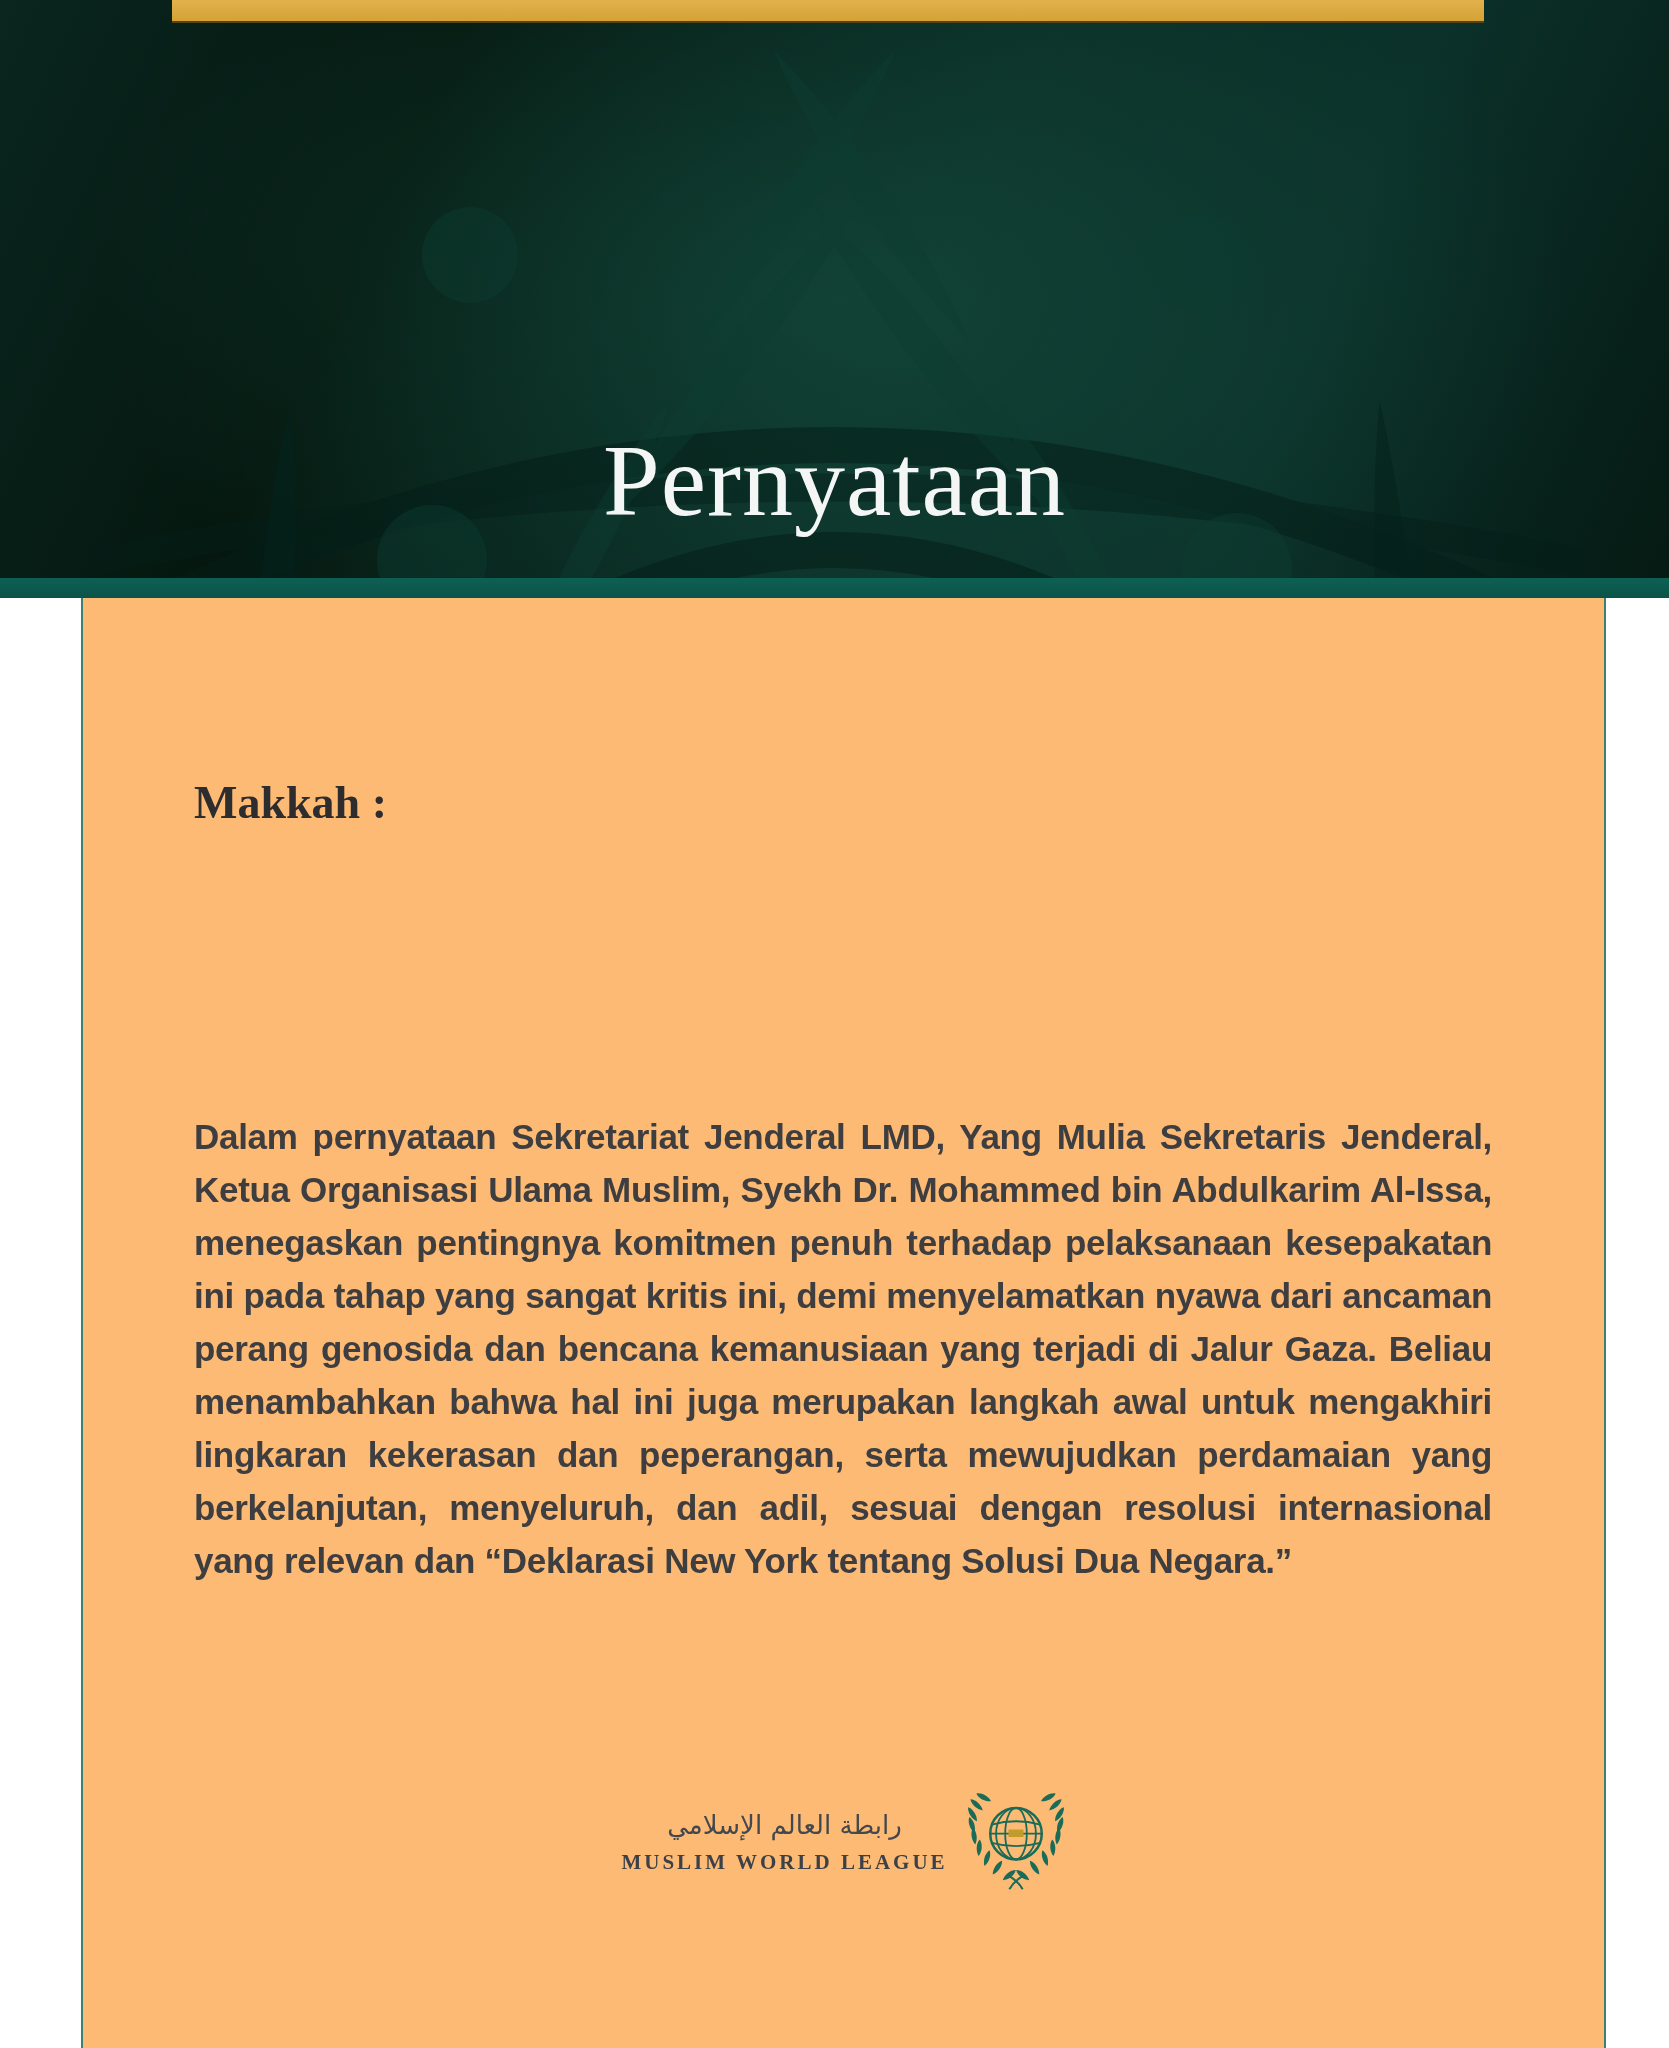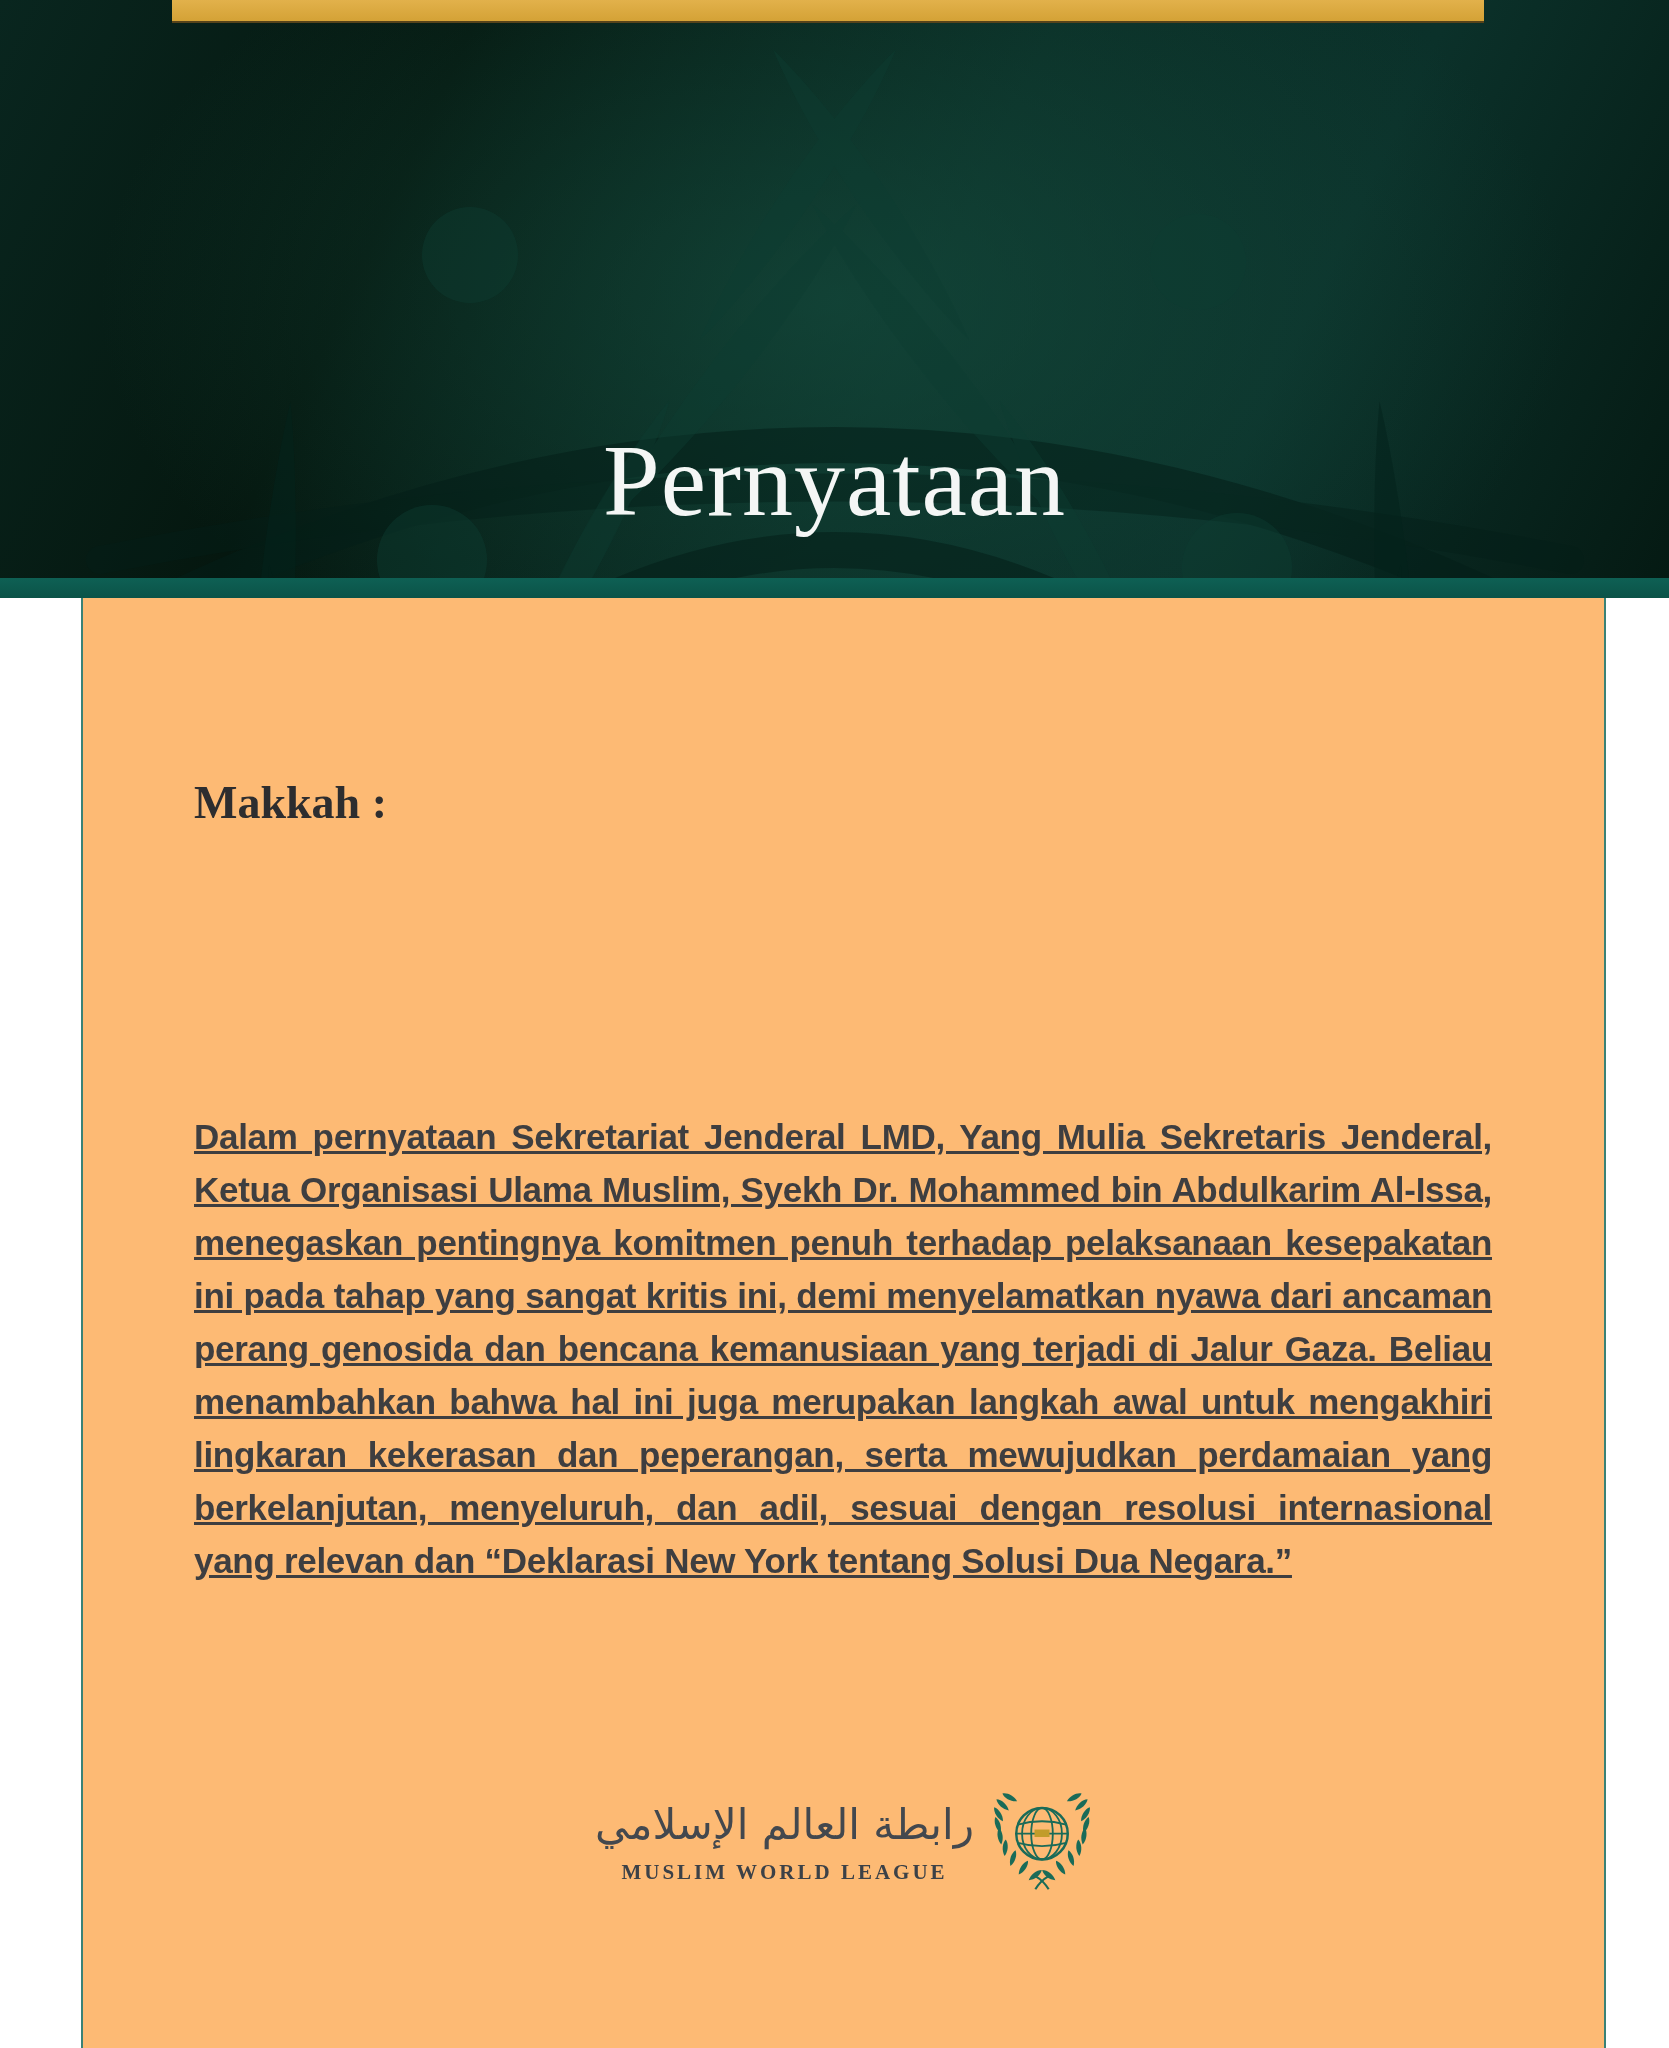--- a/index.html
+++ b/index.html
@@ -43,31 +43,31 @@
     font-weight:bold;font-size:46px;line-height:58px;color:#2d2d2f;
   }
   .para{
     position:absolute;left:111px;width:1298px;
     text-align:justify;
     font-family:"Liberation Sans",sans-serif;font-weight:bold;
     font-size:35px;line-height:53px;letter-spacing:-0.3px;
     color:#3e3e40;margin:0;
   }
   .para-1{top:292px;}
-  .para-2{top:512px;text-decoration:underline;}
+  .para-2{top:512px;}
 
   
   .logo-row{
     position:absolute;left:0;top:1190px;width:100%;
     display:flex;justify-content:center;align-items:center;gap:18px;
   }
   .logo-text{display:flex;flex-direction:column;align-items:center;}
   .logo-arabic{
     font-family:"DejaVu Sans",sans-serif;
-    font-size:42px;line-height:1.25;color:#43484e;white-space:nowrap;
+    font-size:26px;line-height:1.25;color:#43484e;white-space:nowrap;
   }
   .logo-english{
     font-family:"Liberation Serif","DejaVu Serif",serif;font-weight:bold;
     font-size:21px;letter-spacing:3px;color:#3c4147;margin-top:9px;white-space:nowrap;
   }
 </style>
 </head>
 <body>
 
 <div class="header">

